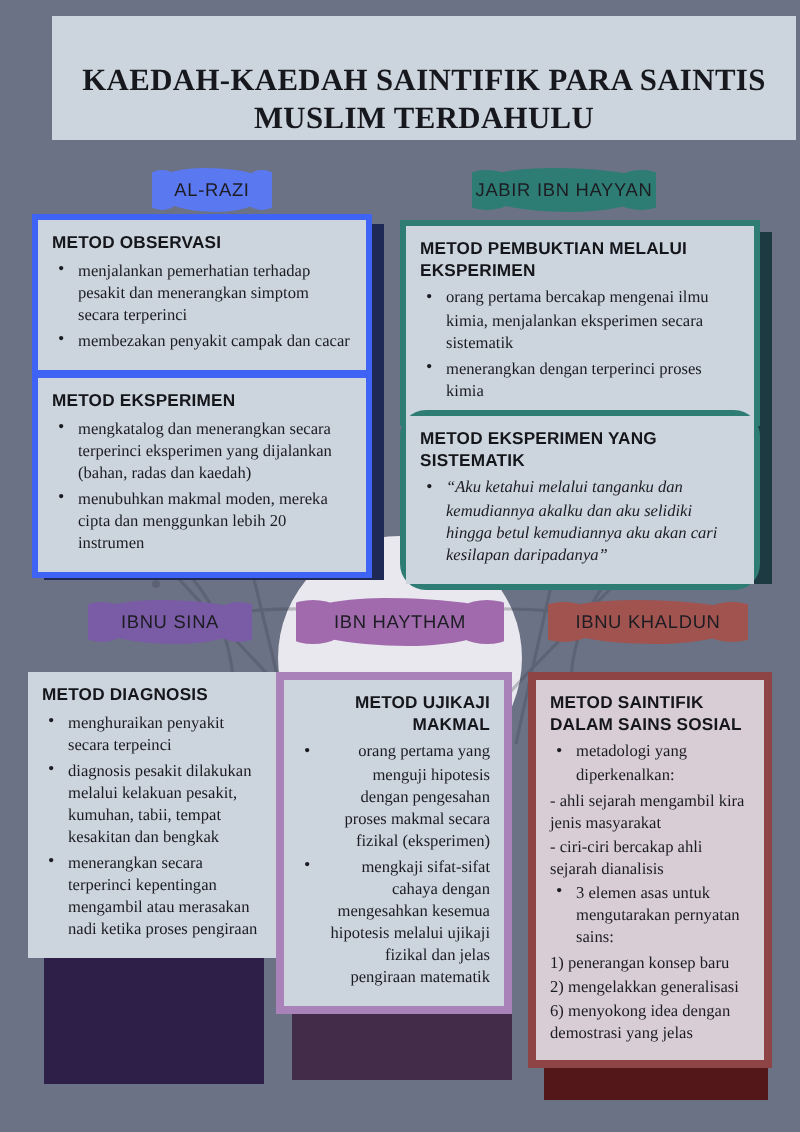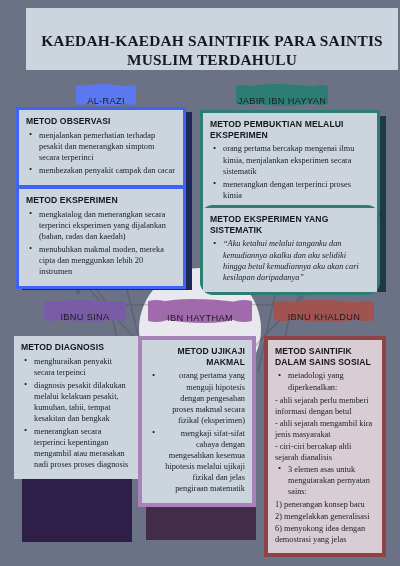--- a/index.html
+++ b/index.html
@@ -29,21 +29,21 @@
   }
   .title-text{
     font-family:"Liberation Serif",serif;
     font-weight:bold;font-size:15.4px;line-height:1.22;
     color:#16181d;text-align:center;letter-spacing:.2px;
     padding:0 10px;
   }
 
   
   .badge{
-    position:absolute;display:flex;align-items:flex-end;justify-content:center;
+    position:absolute;display:flex;align-items:center;justify-content:center;
     color:#1c1c22;font-size:9.2px;letter-spacing:.35px;
     text-align:center;white-space:nowrap;
     -webkit-mask-image:radial-gradient(#000,#000);
   }
   .badge span{position:relative;z-index:2;}
   .blob{
     position:absolute;inset:0;
     border-radius:42% 58% 46% 54% / 46% 40% 60% 54%;
   }
   .blob:before,.blob:after{
@@ -196,21 +196,21 @@
     <div class="blob" style="background:#7a5ba6"></div>
     <span>IBNU SINA</span>
   </div>
   <div class="shadow-panel" id="panel-c"></div>
   <div class="frame" id="frame-c">
     <div class="inner">
       <h3>METOD DIAGNOSIS</h3>
       <ul>
         <li>menghuraikan penyakit secara terpeinci</li>
         <li>diagnosis pesakit dilakukan melalui kelakuan pesakit, kumuhan, tabii, tempat kesakitan dan bengkak</li>
-        <li>menerangkan secara terperinci kepentingan mengambil atau merasakan nadi proses proses diagnosis</li>
+        <li>menerangkan secara terperinci kepentingan mengambil atau merasakan nadi ketika proses pengiraan</li>
       </ul>
     </div>
   </div>
 
   <div class="badge" id="badge-haytham">
     <div class="blob" style="background:#a06aad"></div>
     <span>IBN HAYTHAM</span>
   </div>
   <div class="shadow-panel" id="panel-d"></div>
   <div class="frame" id="frame-d">
@@ -227,21 +227,20 @@
     <div class="blob" style="background:#a1534f"></div>
     <span>IBNU KHALDUN</span>
   </div>
   <div class="shadow-panel" id="panel-e"></div>
   <div class="frame" id="frame-e">
     <div class="inner pink">
       <h3>METOD SAINTIFIK DALAM SAINS SOSIAL</h3>
       <ul>
         <li>metadologi yang diperkenalkan:</li>
       </ul>
-      <p class="plain">- ahli sejarah perlu memberi informasi dengan betul</p>
       <p class="plain">- ahli sejarah mengambil kira jenis masyarakat</p>
       <p class="plain">- ciri-ciri bercakap ahli sejarah dianalisis</p>
       <ul>
         <li>3 elemen asas untuk mengutarakan pernyatan sains:</li>
       </ul>
       <p class="plain">1) penerangan konsep baru</p>
       <p class="plain">2) mengelakkan generalisasi</p>
       <p class="plain">6) menyokong idea dengan demostrasi yang jelas</p>
     </div>
   </div>

